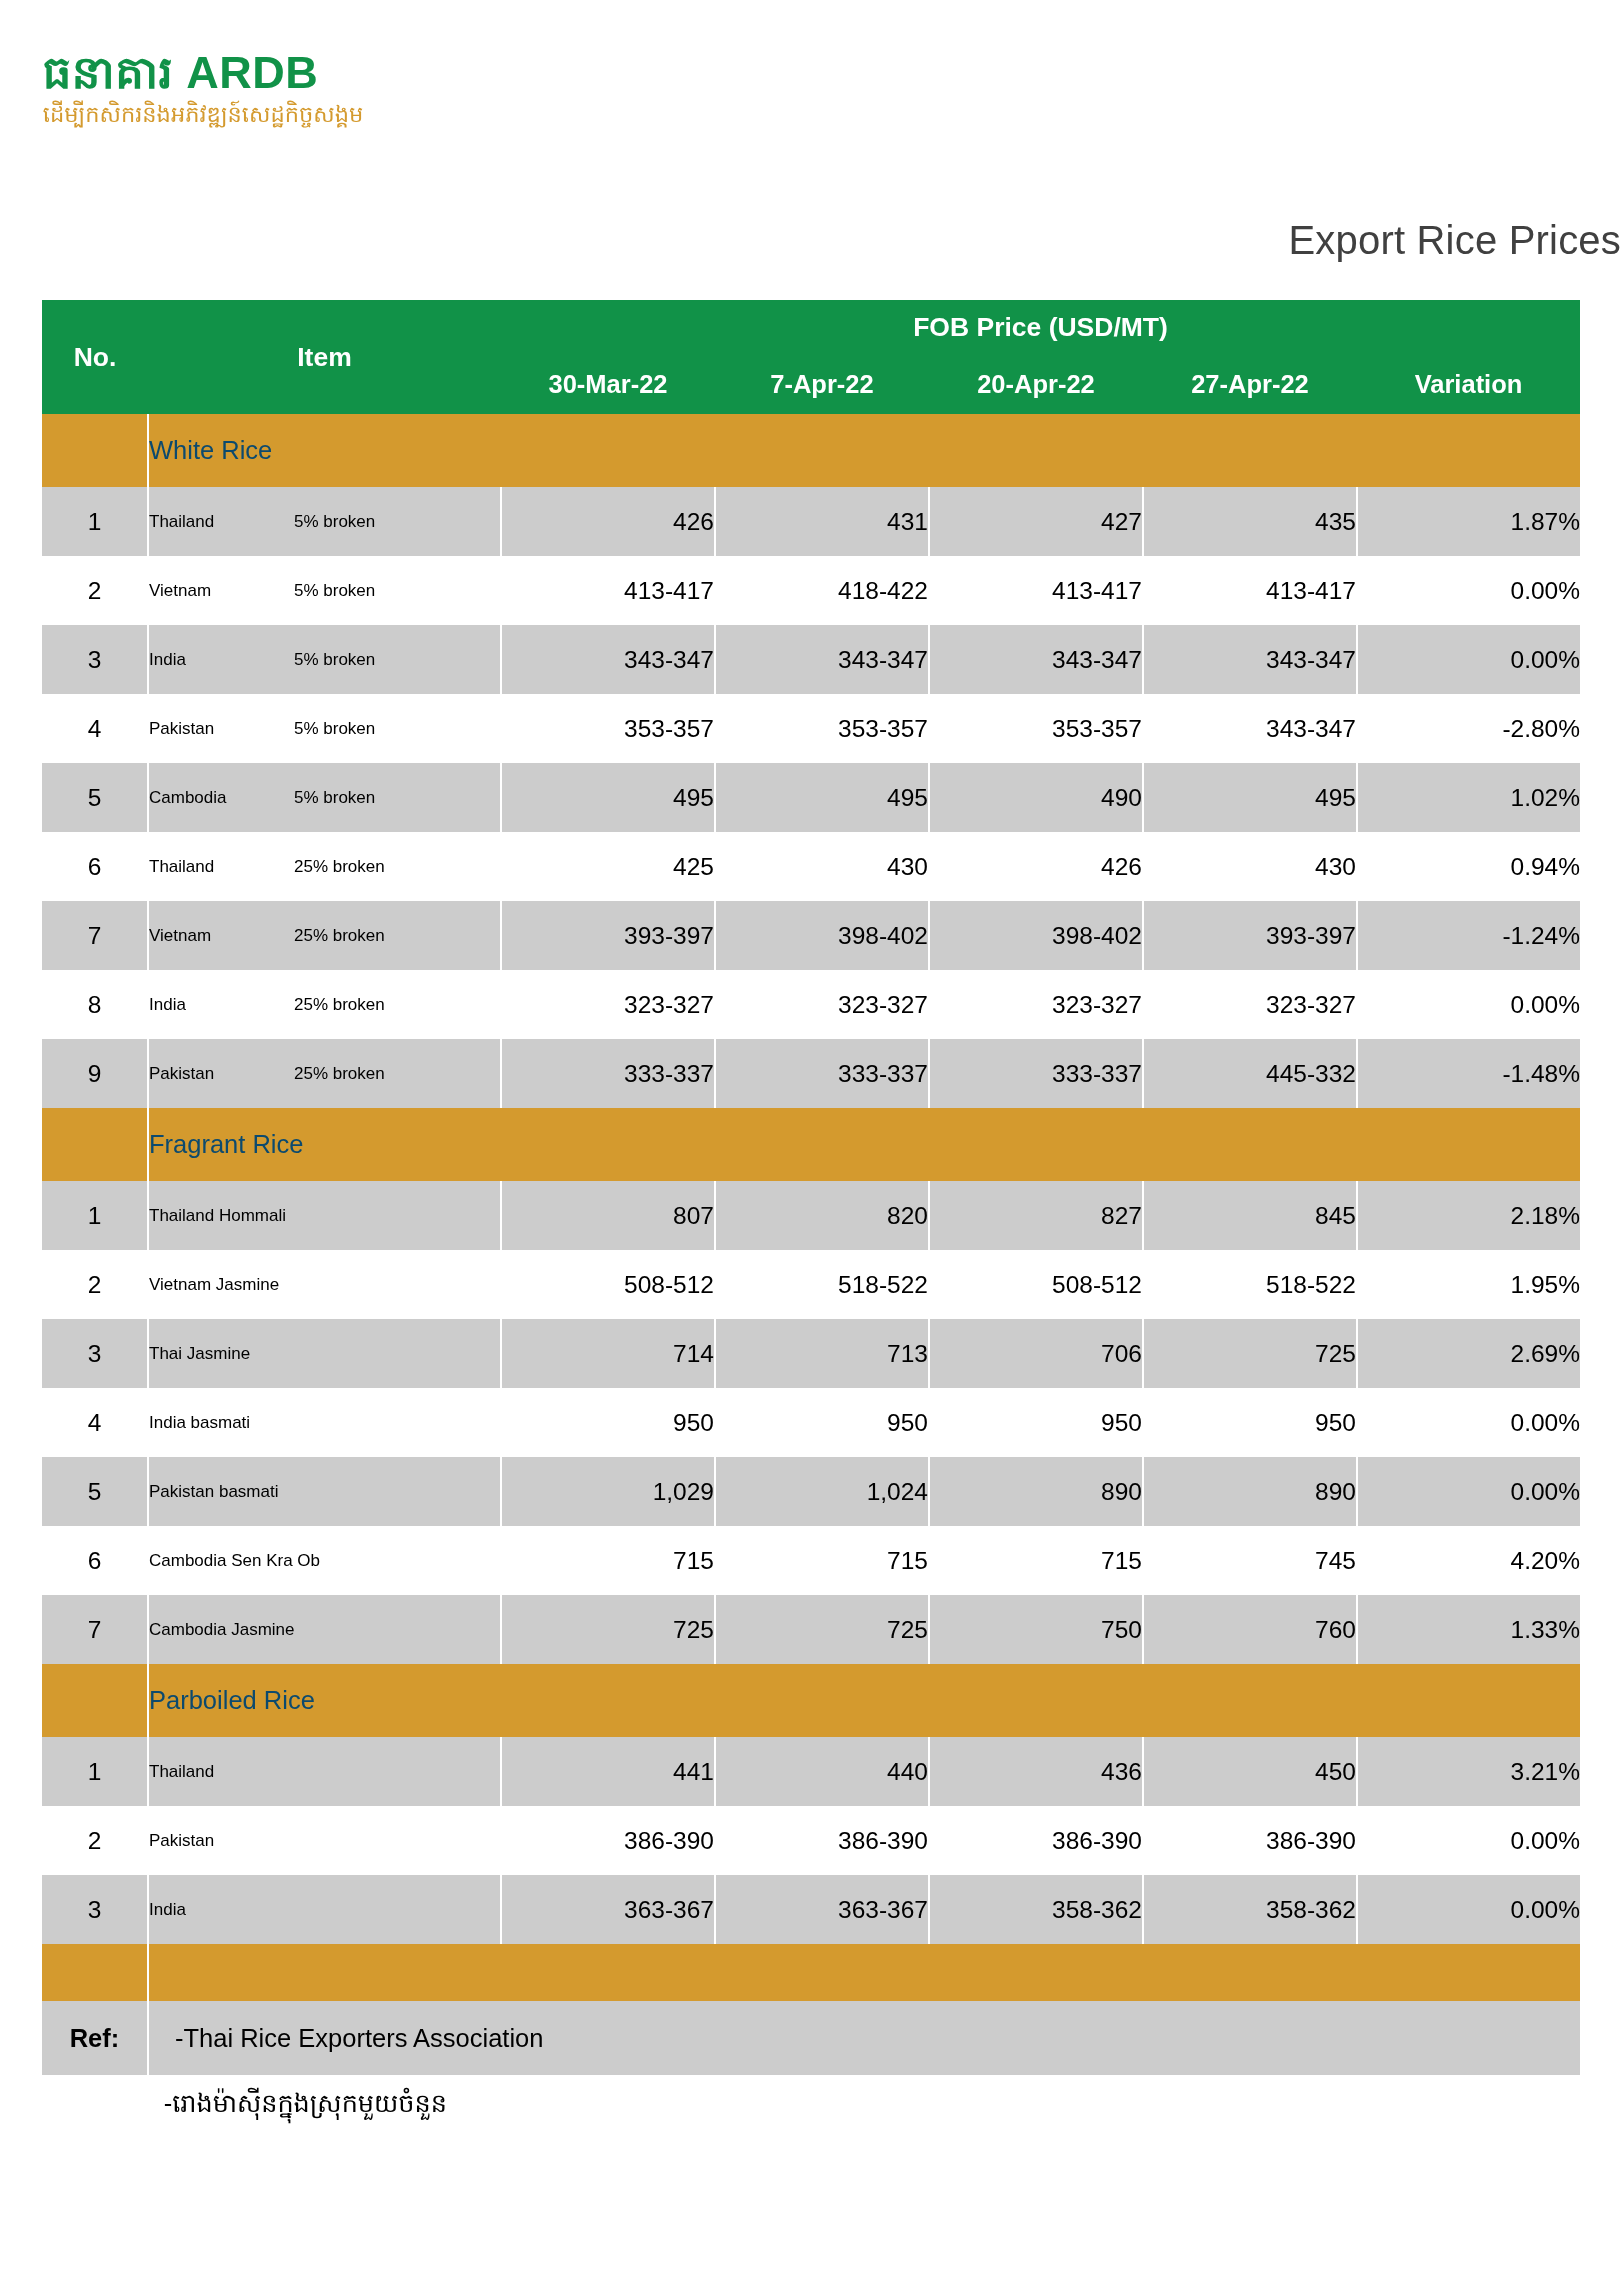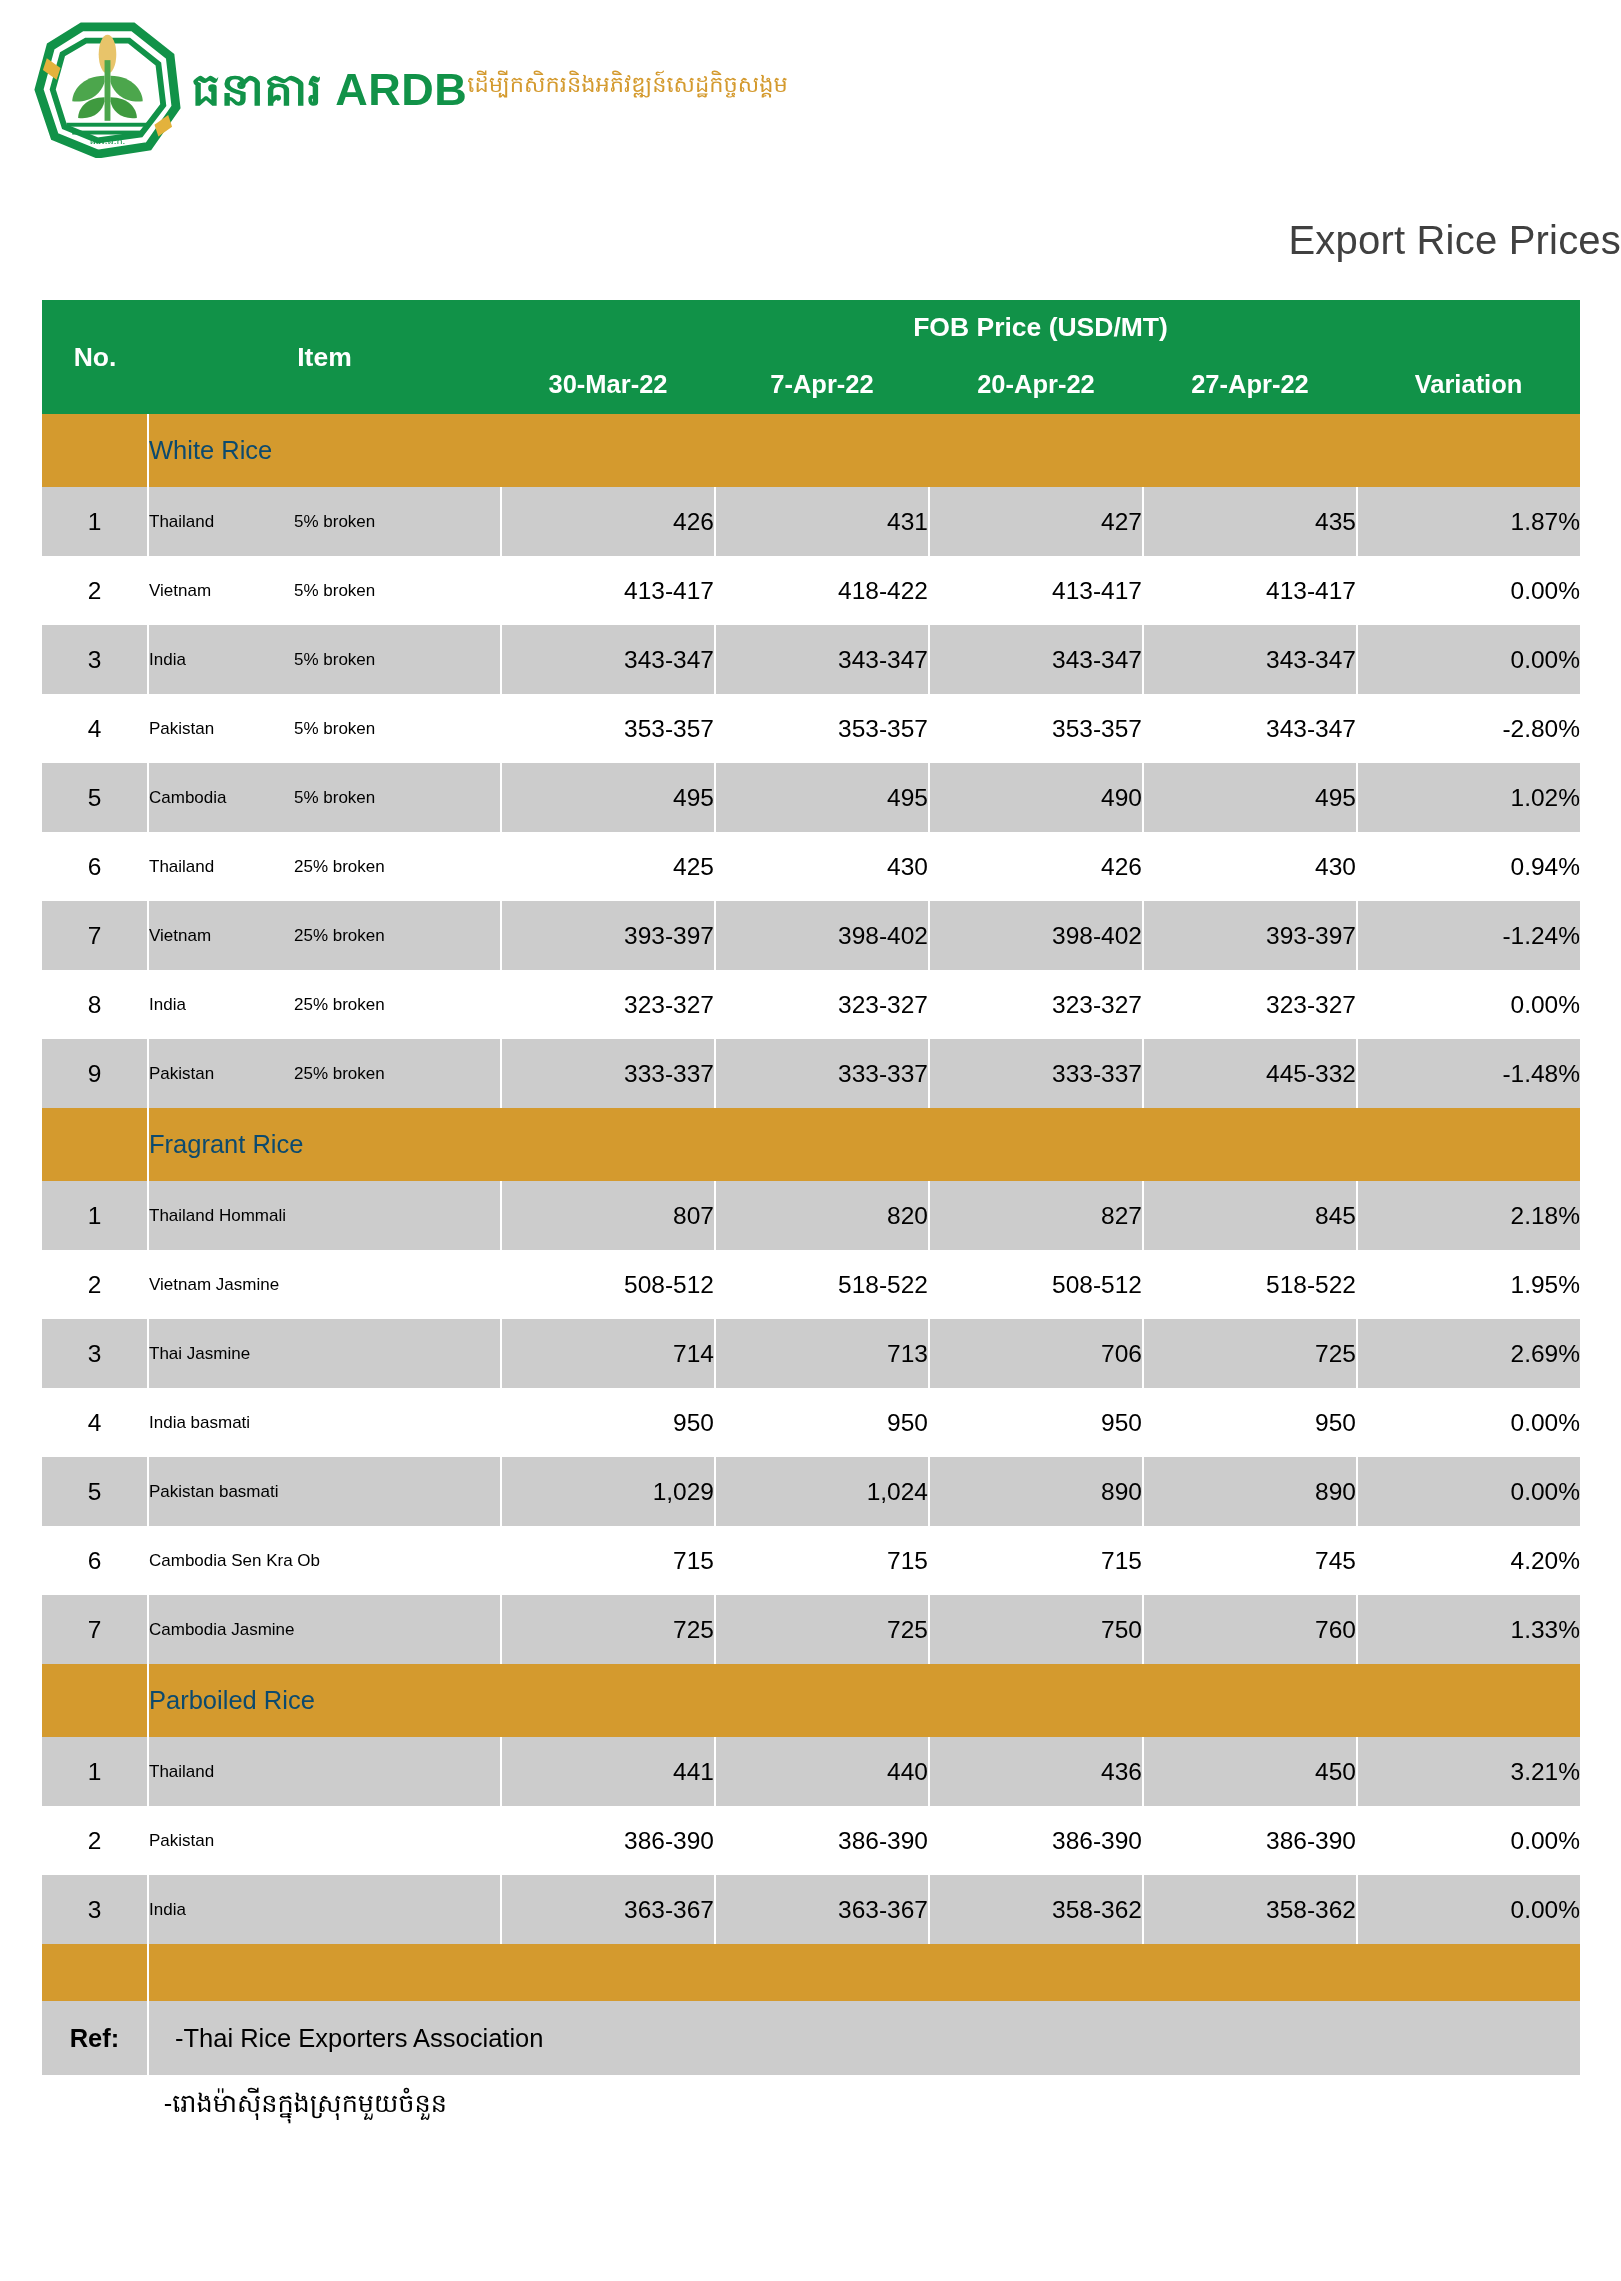--- a/index.html
+++ b/index.html
@@ -33,21 +33,21 @@
   }
   .brand-mark {
     width: 149px;
     height: 137px;
     flex: 0 0 149px;
     position: relative;
   }
   .brand-text {
     margin-left: 9.8px;
     display: flex;
-    flex-direction: row;
+    flex-direction: column;
     justify-content: flex-end;
   }
   .brand-name {
     font-size: 45px;
     font-weight: bold;
     color: #119248;
     line-height: 1.05;
     letter-spacing: 0.5px;
     white-space: nowrap;
   }
@@ -188,41 +188,20 @@
     padding-left: 15.7px;
     font-size: 25.5px;
   }
 </style>
 </head>
 <body>
 
 <div class="page">
 
   <div class="brand">
-    <div class="brand-mark">
-      <svg viewBox="0 0 152 140" width="149" height="137" aria-hidden="true">
-
-        <polygon points="50,6 102,6 140,36 146,88 118,128 66,136 22,118 6,70 18,26" fill="none" stroke="#119248" stroke-width="9"></polygon>
-        <polygon points="54,20 98,20 128,44 133,86 110,116 66,122 32,108 20,70 30,34" fill="none" stroke="#119248" stroke-width="6"></polygon>
-
-        <path d="M14,38 l14,10 -4,12 -14,-10 z" fill="#E3B23C"></path>
-        <path d="M138,96 l-14,10 4,12 14,-10 z" fill="#E3B23C"></path>
-
-        <ellipse cx="76" cy="34" rx="9" ry="20" fill="#E8C46A"></ellipse>
-        <rect x="73" y="40" width="6" height="62" fill="#4CA64C"></rect>
-        <path d="M73,56 C50,56 40,72 40,82 C58,84 70,74 73,62 z" fill="#4CA64C"></path>
-        <path d="M79,56 C102,56 112,72 112,82 C94,84 82,74 79,62 z" fill="#4CA64C"></path>
-        <path d="M73,78 C54,78 46,90 46,99 C62,101 71,92 73,82 z" fill="#3F9A3F"></path>
-        <path d="M79,78 C98,78 106,90 106,99 C90,101 81,92 79,82 z" fill="#3F9A3F"></path>
-
-        <rect x="34" y="104" width="84" height="4" fill="#119248"></rect>
-        <rect x="40" y="112" width="72" height="4" fill="#119248"></rect>
-        <text x="76" y="126" font-size="10" fill="#119248" text-anchor="middle">ធ.អ.ជ.ក.</text>
-      </svg>
-    </div>
     <div class="brand-text">
       <div class="brand-name">ធនាគារ ARDB</div>
       <div class="brand-tagline">ដើម្បីកសិករនិងអភិវឌ្ឍន៍សេដ្ឋកិច្ចសង្គម</div>
     </div>
   </div>
 
   <div class="doc-title">Export Rice Prices</div>
 
   <div class="table-wrap">
     <table class="price">

